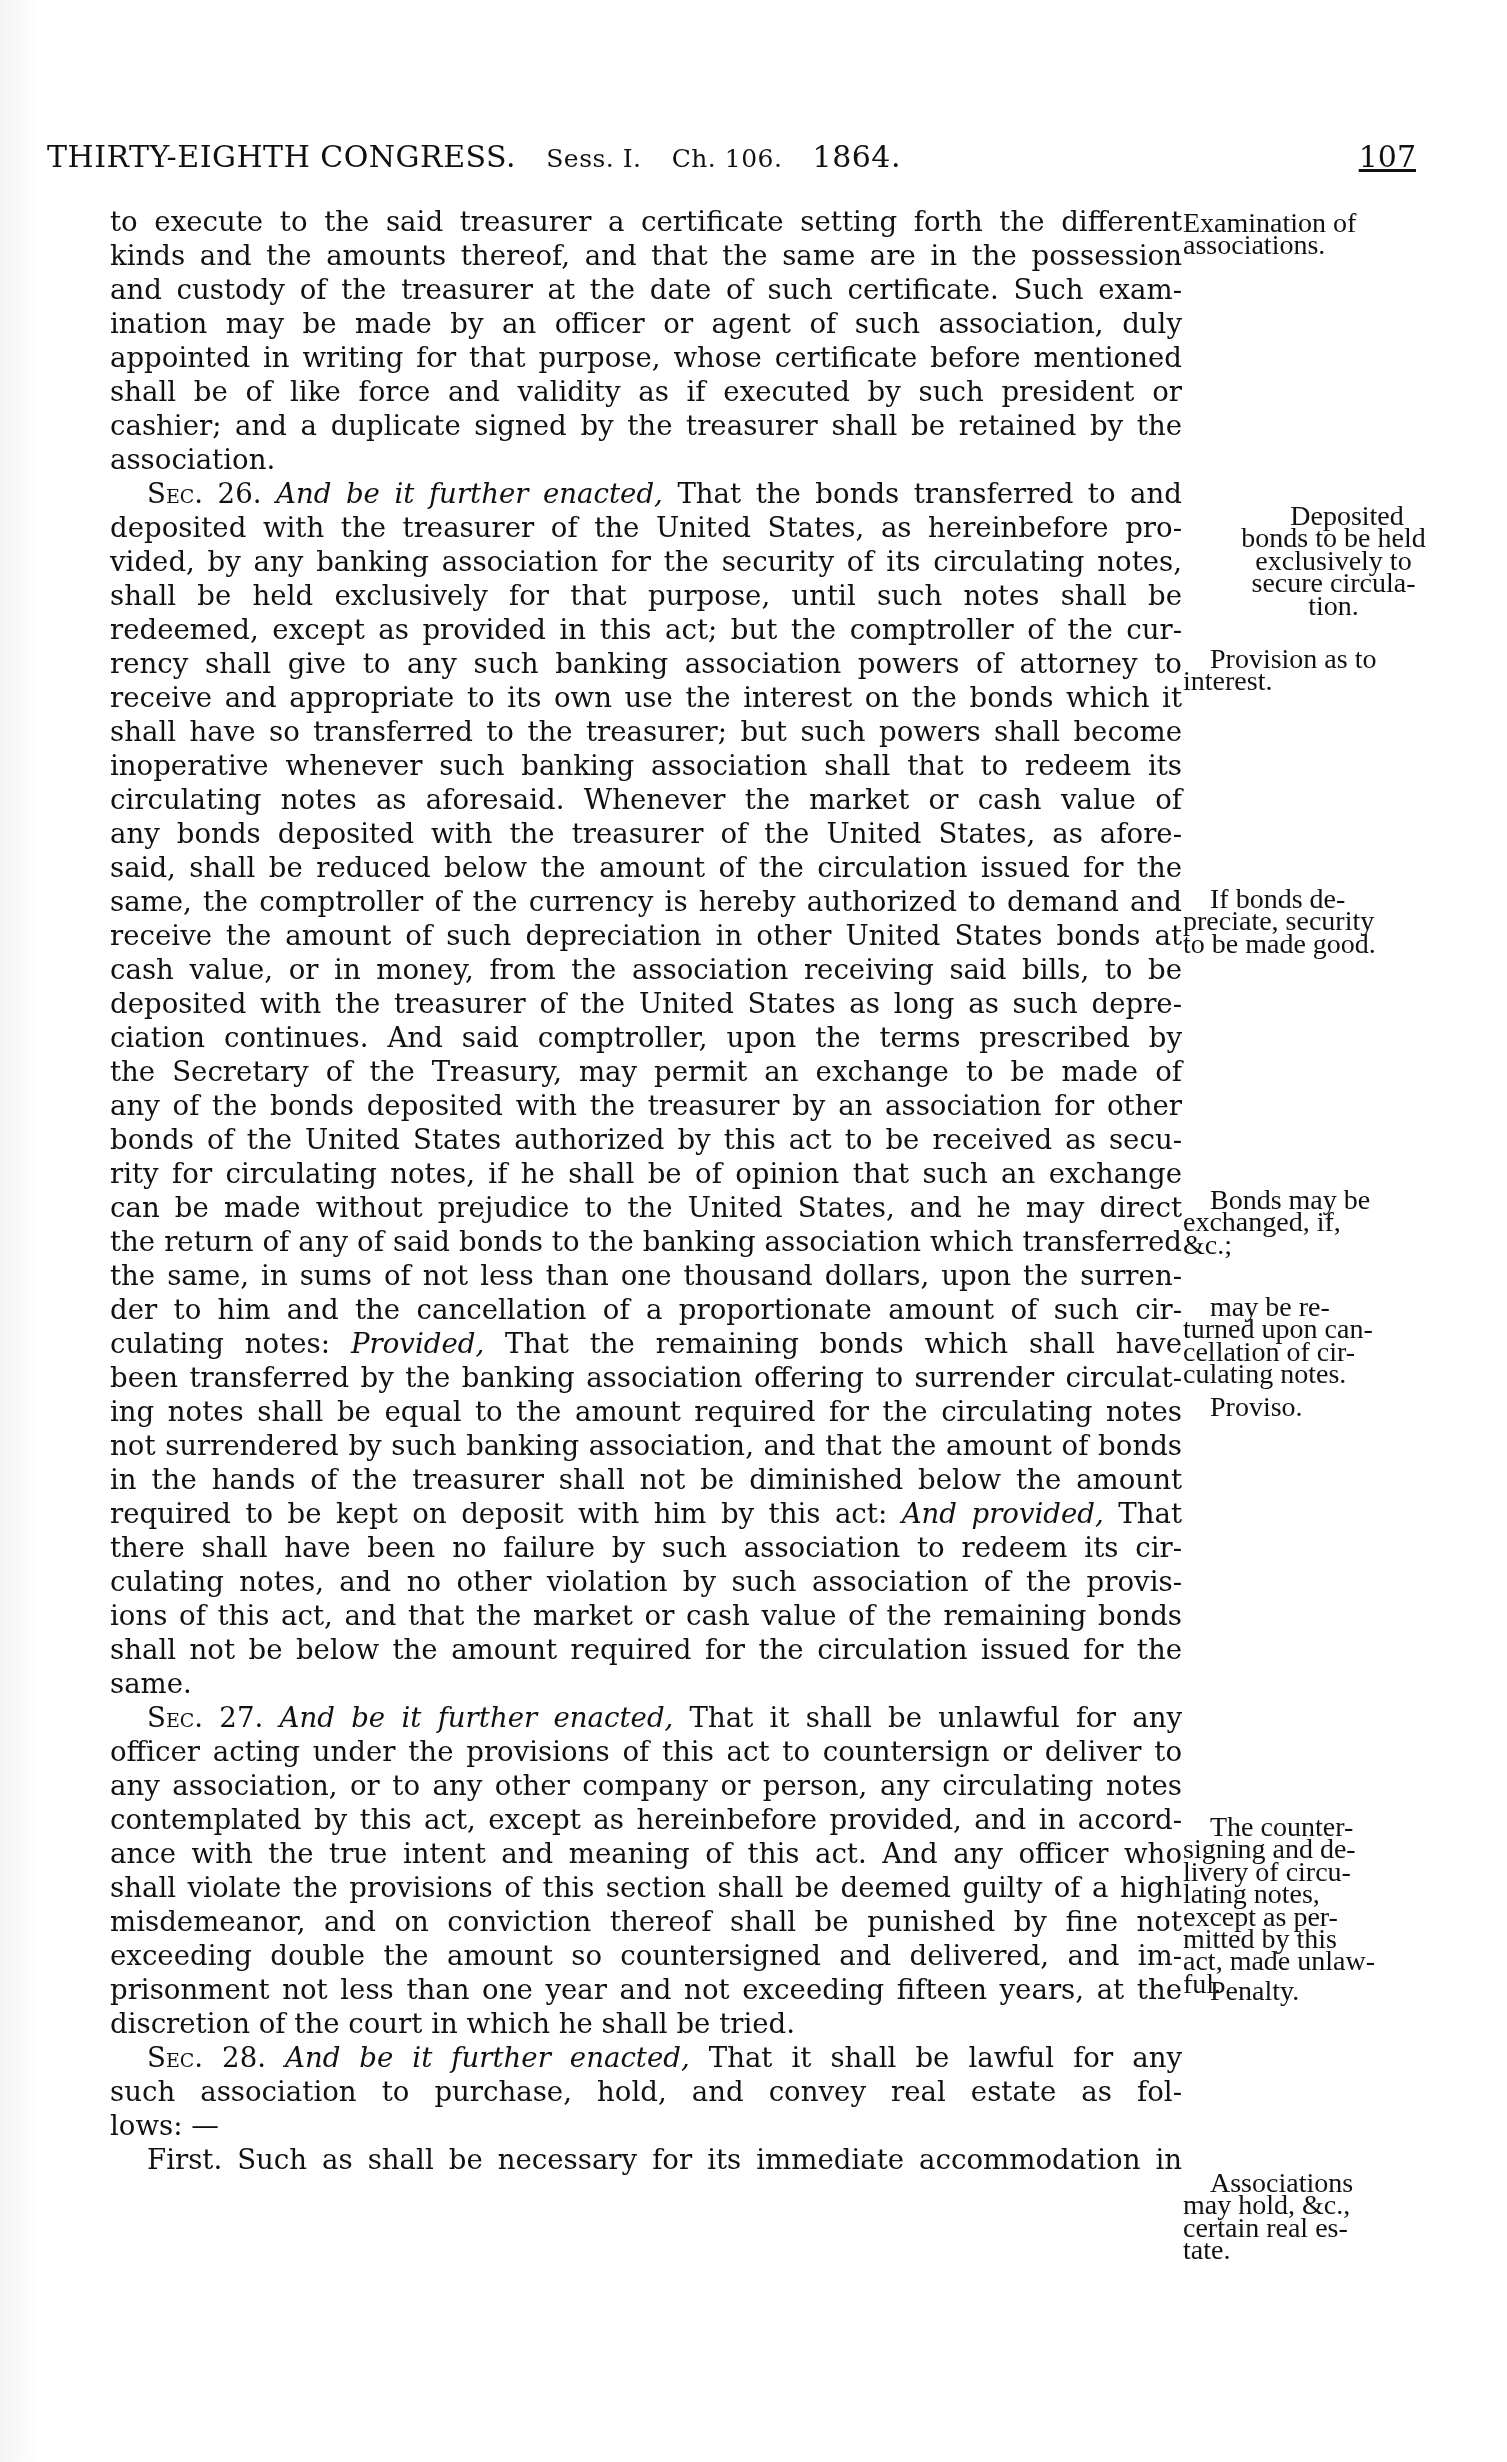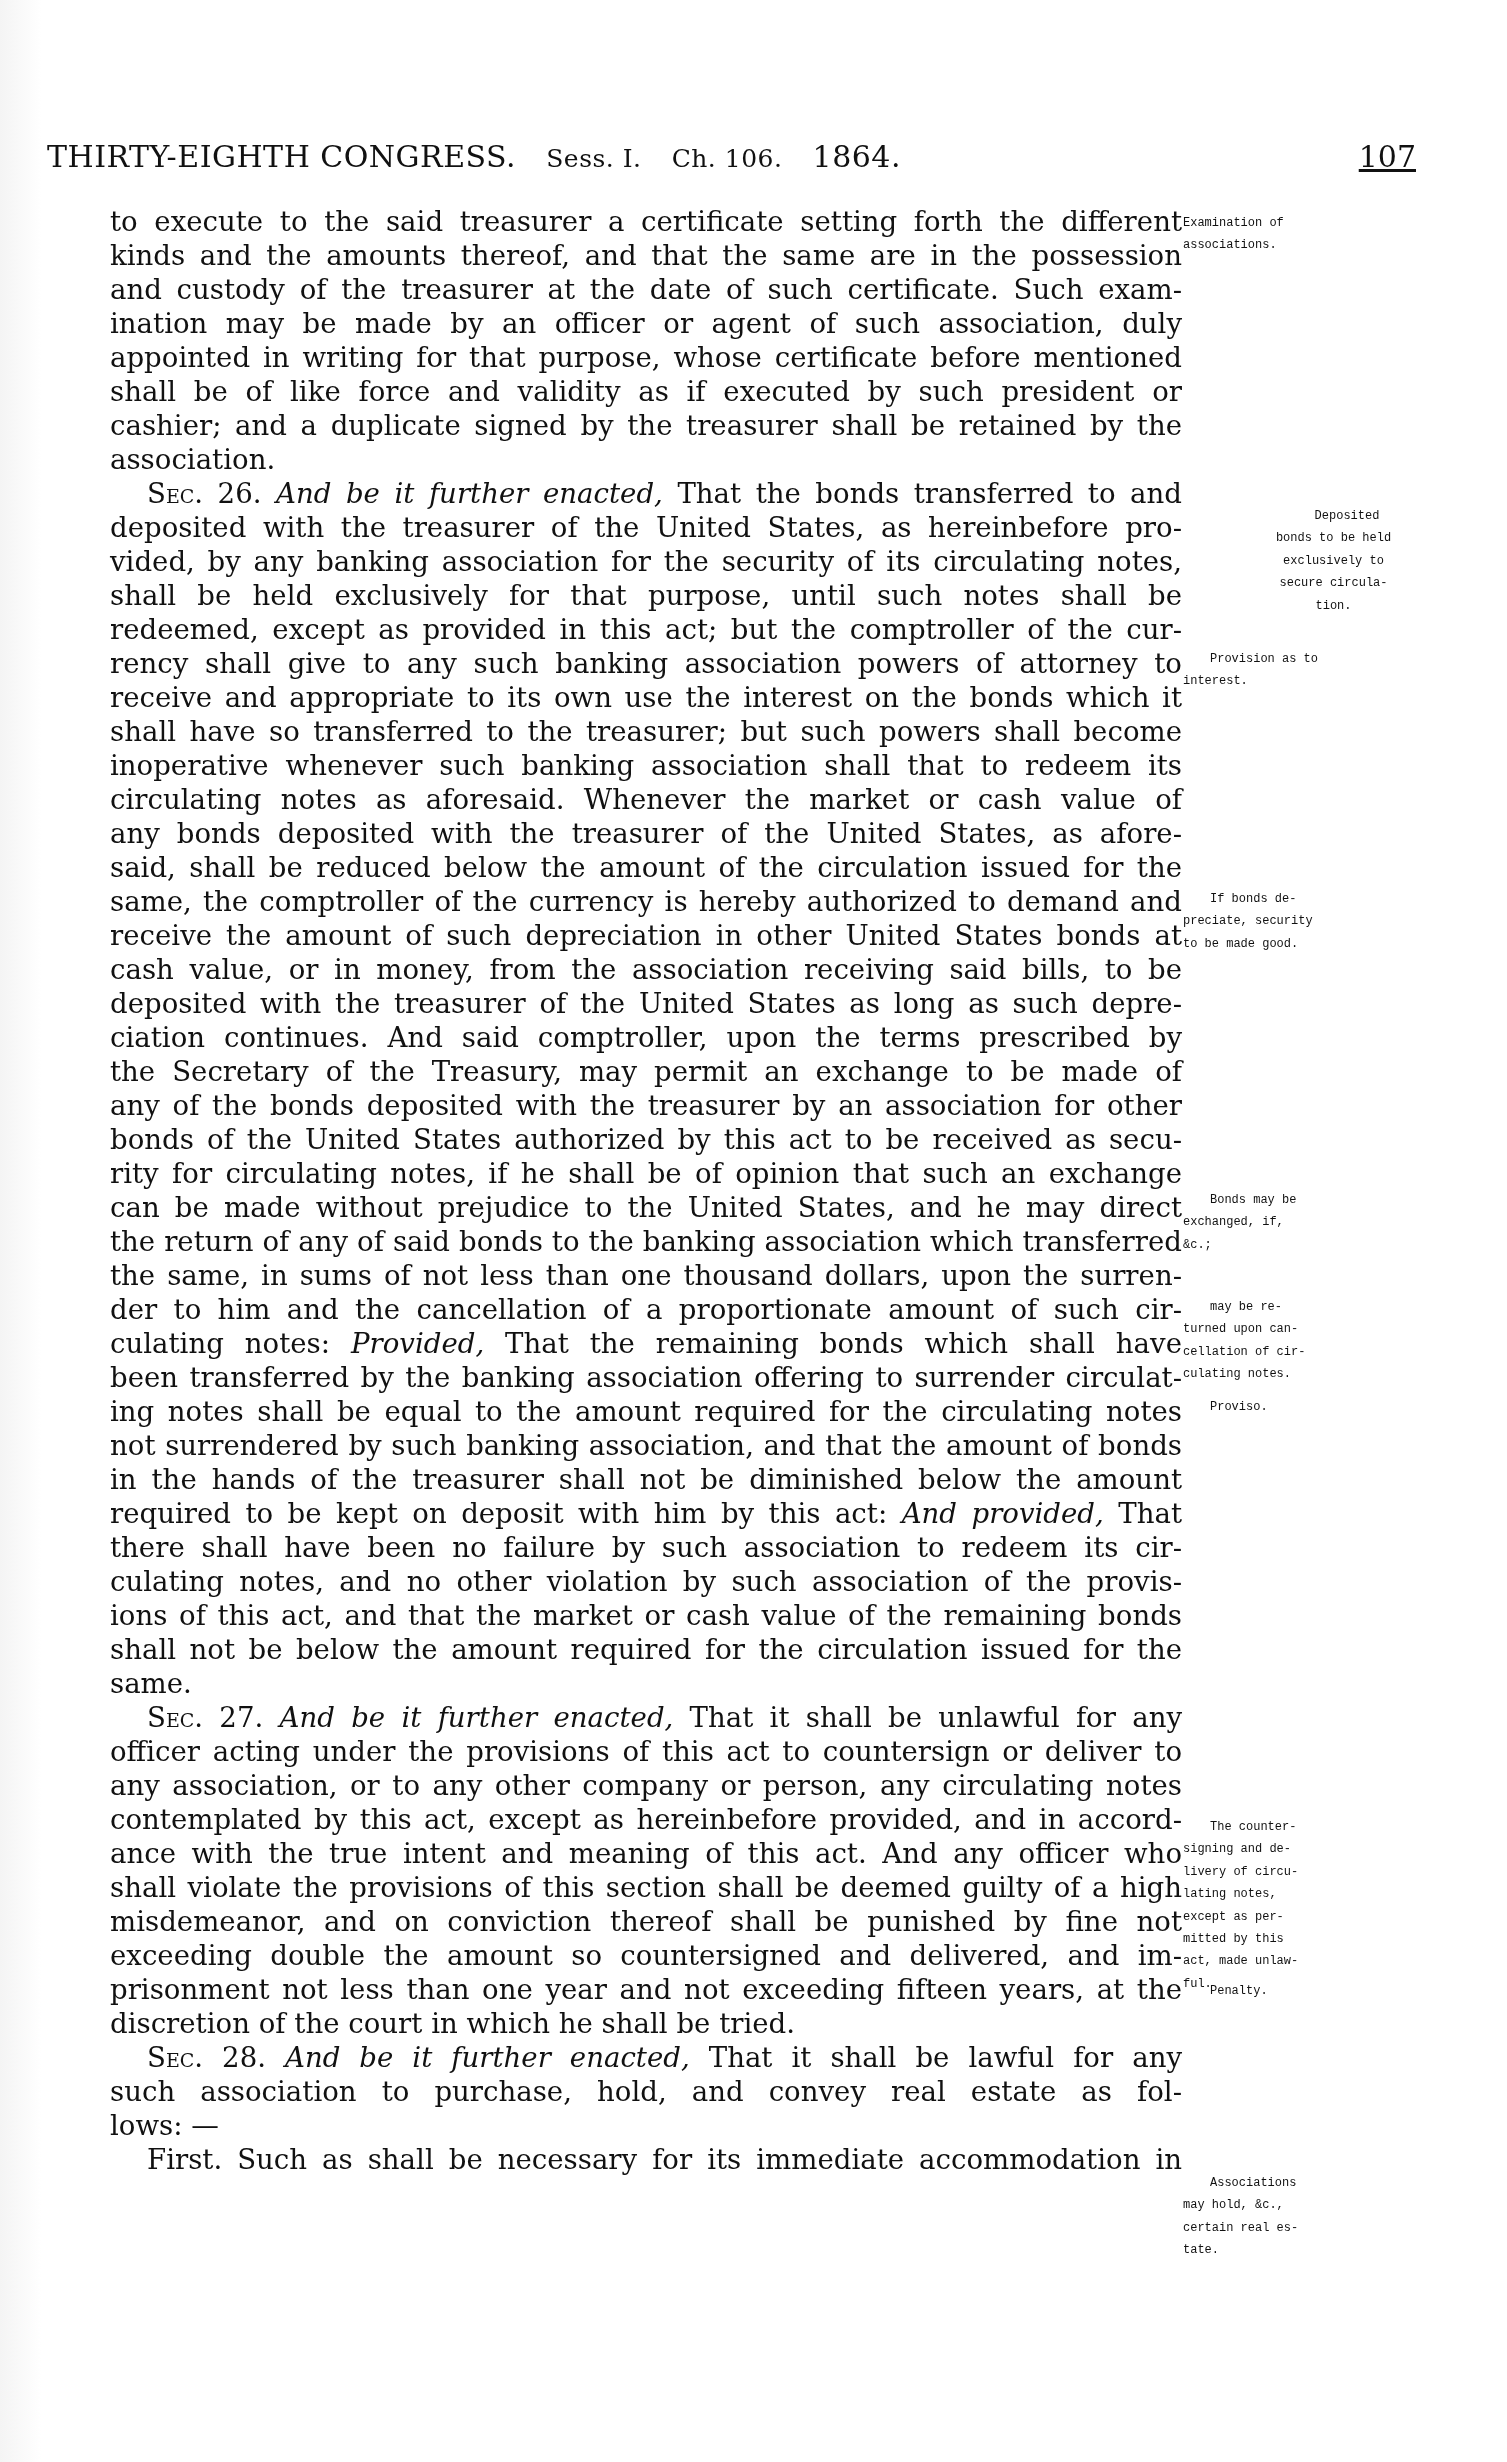--- a/index.html
+++ b/index.html
@@ -5,21 +5,21 @@
   html, body { margin: 0; padding: 0; background: #ffffff; }
   body { width: 1508px; height: 2462px; position: relative; overflow: hidden; font-family: "DejaVu Serif", "Liberation Serif", serif; color: #111; }
   .header { position: absolute; top: 139px; left: 47px; width: 1369px; height: 42px; }
   .header .title { position: absolute; left: 0; top: 0; font-size: 30px; letter-spacing: 0.5px; }
   .header .title .sc { font-size: 25px; }
   .header .pageno { position: absolute; right: 0; top: 0; font-size: 30px; text-decoration: underline; }
   .body { position: absolute; top: 205px; left: 110px; width: 1072px; font-size: 27.6px; line-height: 34px; }
   .body .line { white-space: nowrap; text-align: justify; text-align-last: justify; height: 34px; }
   .body .line.last { text-align-last: left; }
   .body .line.indent { padding-left: 37px; }
-  .margin { position: absolute; left: 1183px; width: 301px; font-size: 12px; line-height: 22.4px; font-family: Liberation Mono, monospace; }
+  .margin { position: absolute; left: 1183px; width: 301px; font-size: 28px; line-height: 22.4px; font-family: Liberation Serif, serif; }
   .margin div { white-space: nowrap; }
   .margin .ind { padding-left: 27px; }
   em { font-style: italic; }
   .sec { font-variant: small-caps; }
   .scan-edge { position: absolute; left: 0; top: 0; width: 41px; height: 2462px; background: linear-gradient(90deg, #f4f4f4, #ffffff); }
 </style>
 </head>
 <body>
 
 <div class="scan-edge"></div>

